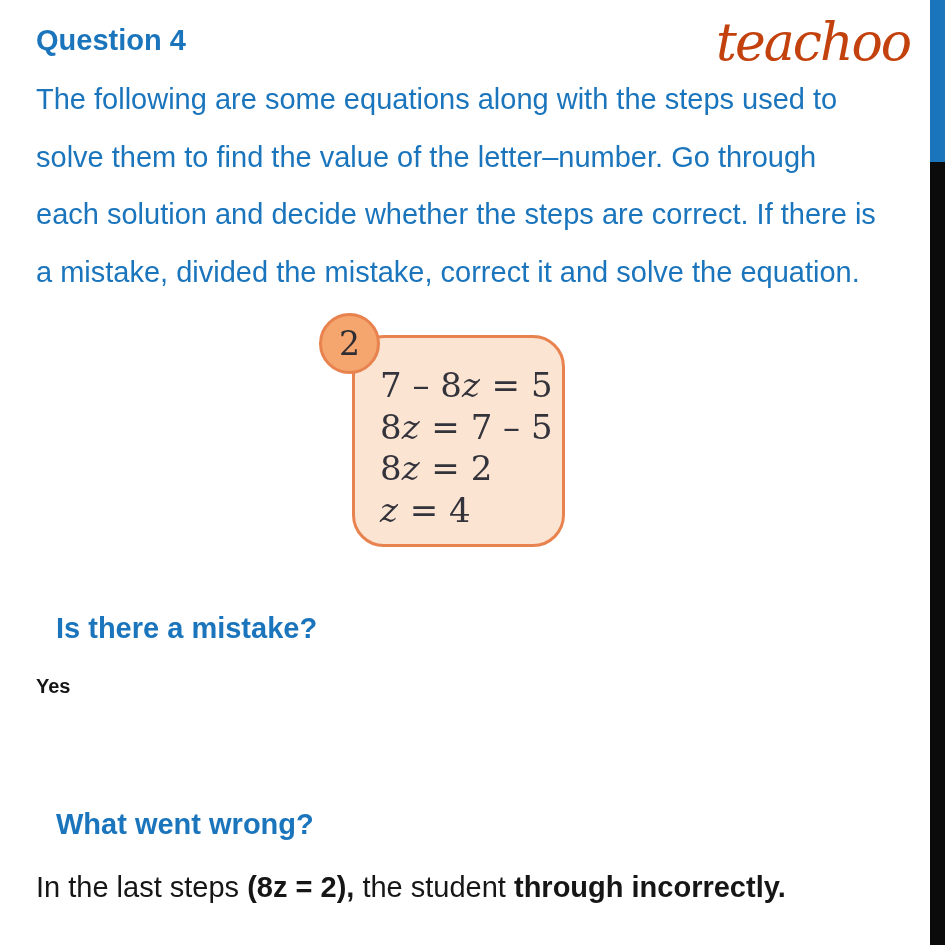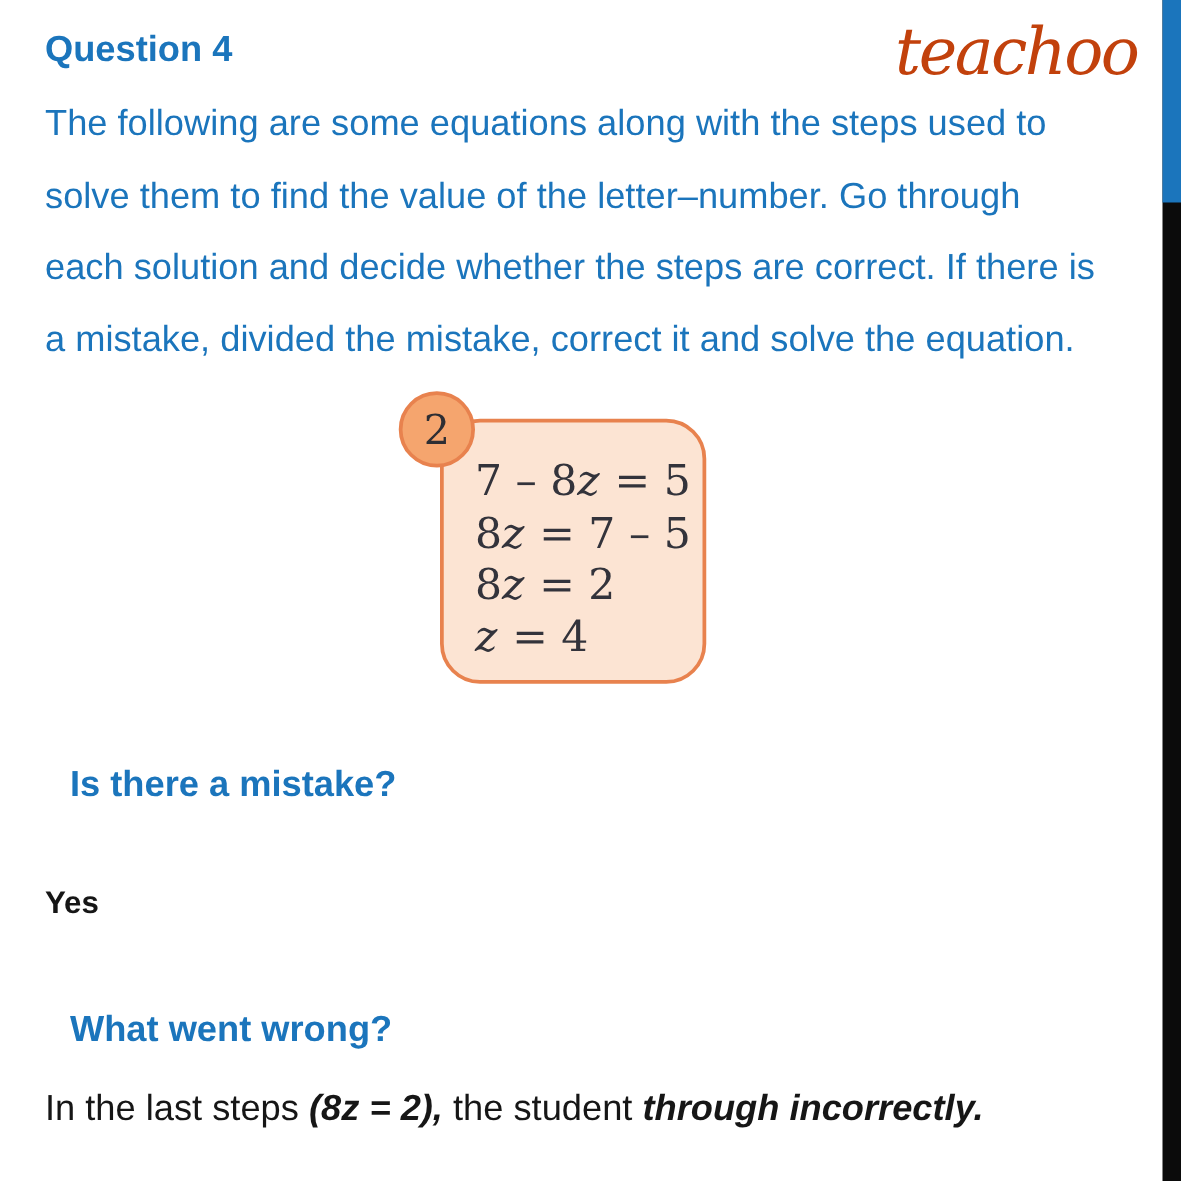--- a/index.html
+++ b/index.html
@@ -68,28 +68,28 @@
   }
 
   
   .qa-heading{
     position:absolute;left:36px;
     font-size:29px;font-weight:700;color:var(--blue);white-space:nowrap;margin-left:20px;
   }
   .qa-heading.mistake{top:612px;}
   .qa-heading.wrong{top:808px;}
   .qa-answer-yes{
-    position:absolute;left:36px;top:708px;
-    font-size:25px;font-weight:700;color:var(--ink);white-space:nowrap;
+    position:absolute;left:36px;top:675px;
+    font-size:20px;font-weight:700;color:var(--ink);white-space:nowrap;
   }
   .qa-answer-line{
     position:absolute;left:36px;top:871px;
     font-size:29px;color:var(--ink);white-space:nowrap;
   }
-  .qa-answer-line .seg-bold{font-weight:700;font-style:italic;}
+  .qa-answer-line .seg-bold{font-weight:700;}
 </style>
 </head>
 <body>
 
 <div class="page">
 
   <div class="edge-bar">
     <div class="edge-bar-blue"></div>
   </div>
 

